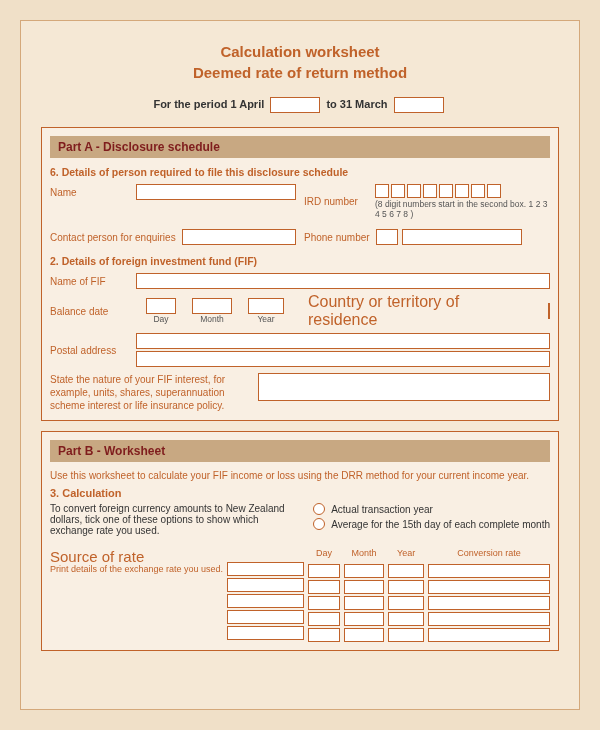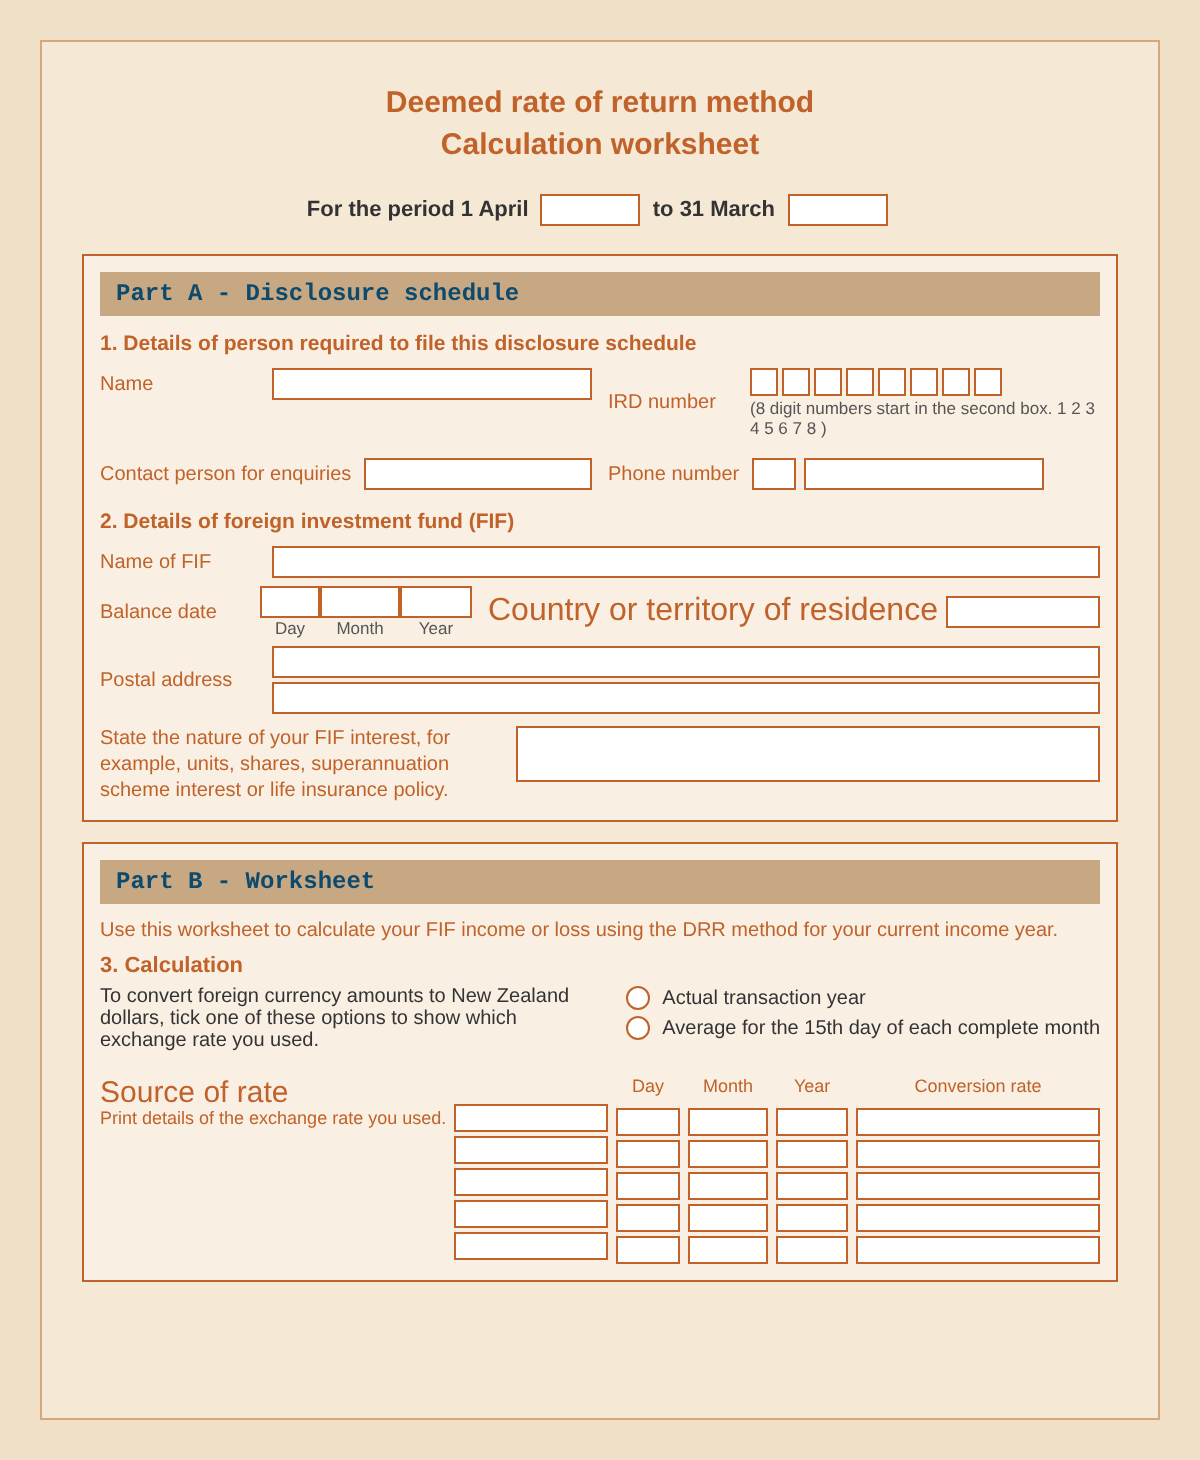--- a/index.html
+++ b/index.html
@@ -37,26 +37,25 @@
       display: inline-block;
       border: 1px solid #c0622a;
       background: #fff;
       width: 50px;
       height: 16px;
       vertical-align: middle;
       margin: 0 3px;
     }
     .section-header {
       background: #c8a882;
-      color: #0c4a6e;
+      color: #7f1d1d;
       font-weight: bold;
       font-size: 12px;
       padding: 4px 8px;
       margin-bottom: 8px;
-      font-family: Liberation Mono, monospace;
     }
     .subsection-title {
       color: #c0622a;
       font-weight: bold;
       font-size: 10.5px;
       margin-bottom: 6px;
     }
     .field-row {
       display: flex;
       align-items: center;
@@ -122,21 +121,21 @@
       background: #f9efe3;
       padding: 8px;
       margin-bottom: 10px;
     }
     .fif-section {
       margin-top: 6px;
     }
     .balance-date-row {
       display: flex;
       align-items: center;
-      gap: 0;
+      gap: 16px;
       margin-bottom: 4px;
     }
     .small-box {
       border: 1px solid #c0622a;
       background: #fff;
       height: 16px;
     }
     .date-label {
       font-size: 8.5px;
       color: #555;
@@ -243,35 +242,35 @@
       background: #fff;
       height: 14px;
     }
   </style>
 </head>
 <body>
 
 <div class="page">
 
   <div class="title">
+    <div>Calculation worksheet</div>
     <div>Deemed rate of return method</div>
-    <div>Calculation worksheet</div>
   </div>
 
   <div class="period-row">
     <span>For the period 1 April</span>
     <span class="box-input"></span>
     <span>to 31 March</span>
     <span class="box-input"></span>
   </div>
 
   <div class="part-a">
     <div class="section-header">Part A - Disclosure schedule</div>
 
-    <div class="subsection-title">1. Details of person required to file this disclosure schedule</div>
+    <div class="subsection-title">6. Details of person required to file this disclosure schedule</div>
 
     <div class="two-col">
       <div class="left">
         <div class="field-row">
           <span class="field-label">Name</span>
           <div class="field-input"></div>
         </div>
       </div>
       <div class="right">
         <div class="field-row">

